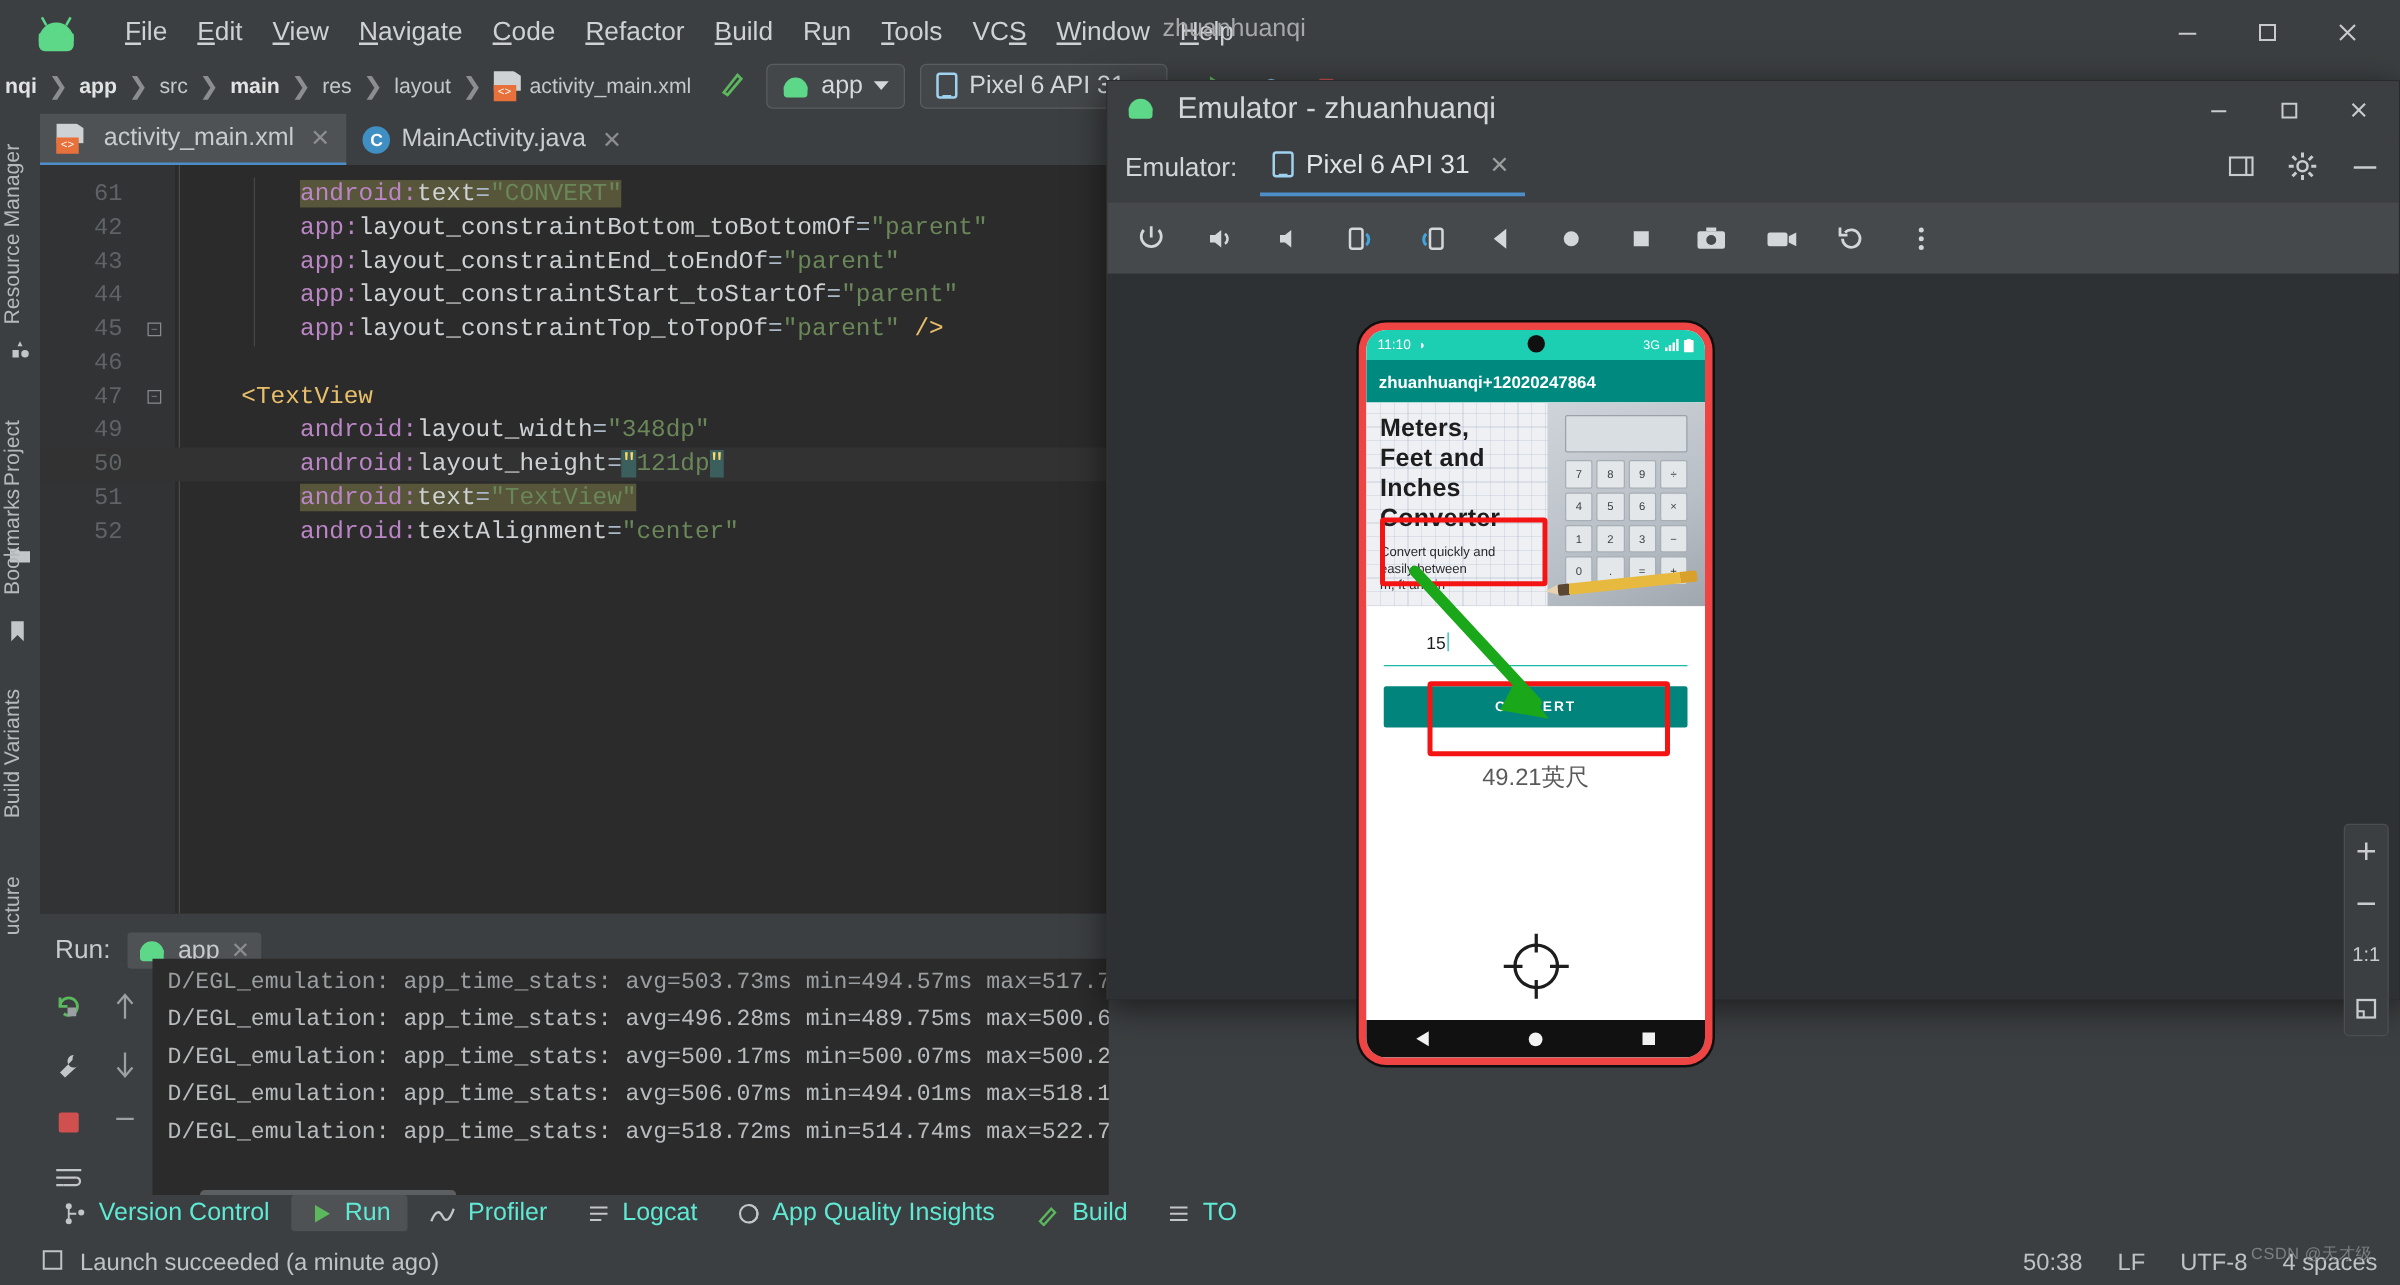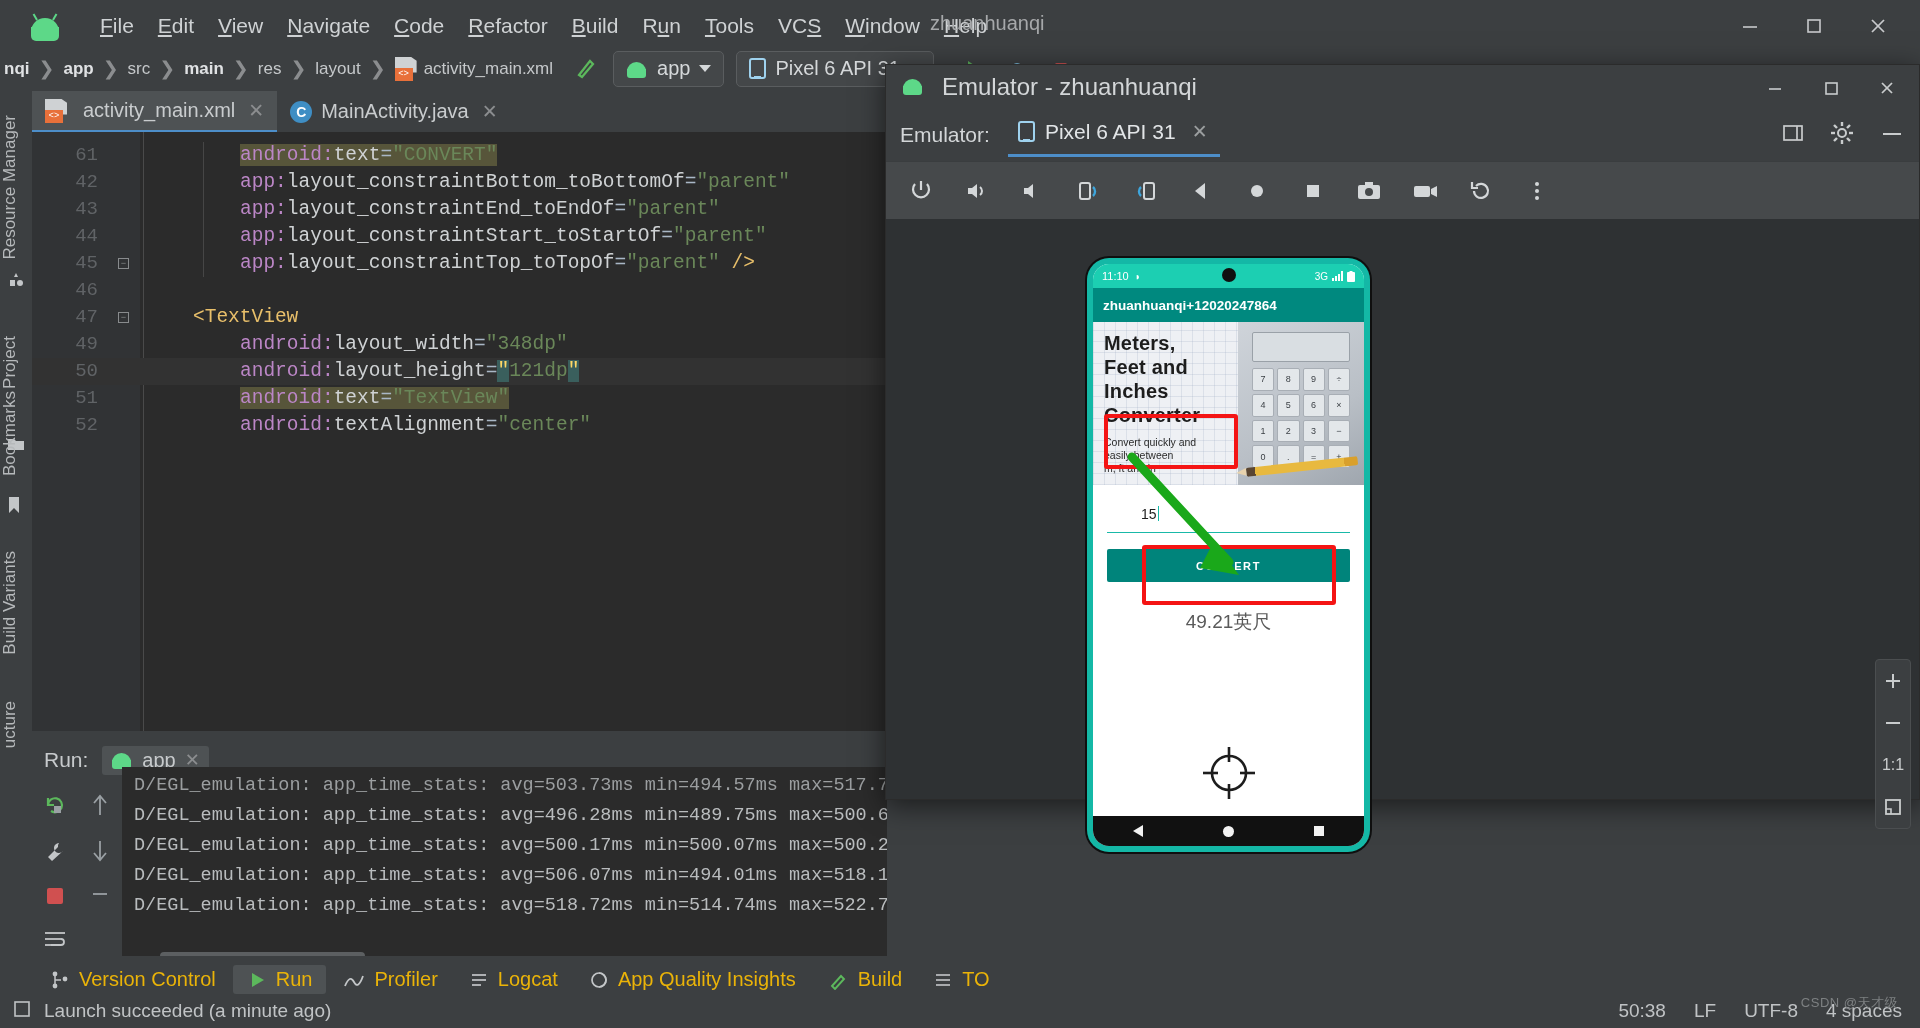--- a/index.html
+++ b/index.html
@@ -215,31 +215,31 @@
   }
   .logline.clip { color: #9b9ea0; }
   .hscroll {
     position: absolute; left: 128px; bottom: 4px; width: 205px; height: 8px;
     background: #5c5f61; border-radius: 4px;
   }
 
   
   .bottombar {
     position: absolute; left: 0; right: 0; bottom: 34px; height: 38px;
-    background: #3c3f41; display: flex; align-items: flex-end; gap: 3px;
-    font-size: 20px; color: #eab308; padding-left: 36px;
+    background: #3c3f41; display: flex; align-items: flex-start; gap: 3px;
+    font-size: 20px; color: #5eead4; padding-left: 36px;
   }
   .bb-item { display: flex; align-items: center; gap: 9px; padding: 3px 14px; }
   .bb-item.active { background: #4e5254; border-radius: 3px; }
 
   
   .statusbar {
     position: absolute; left: 0; right: 0; bottom: 0; height: 34px;
     background: #3c3f41; display: flex; align-items: center;
-    font-size: 19px; color: #c0c3c5; padding-left: 12px; gap: 12px;
+    font-size: 19px; color: #c0c3c5; padding-left: 32px; gap: 12px;
   }
   .status-right {
     position: absolute; right: 18px; display: flex; align-items: center; gap: 28px;
   }
   .watermark {
     position: absolute; right: 22px; bottom: 16px;
     font-size: 13px; color: #7d8082; letter-spacing: .5px;
   }
 
   
@@ -278,21 +278,21 @@
     color: #d4d7d9;
   }
   .emu-body {
     position: absolute; left: 0; right: 0; top: 154px; bottom: 0;
     background: #2e3133;
   }
 
   
   .phone {
     position: absolute; left: 201px; top: 39px; width: 283px; height: 594px;
-    background: #14b8a6; border-radius: 22px; padding: 6px;
+    background: #ef4444; border-radius: 22px; padding: 6px;
     box-shadow: 0 0 0 2px #0f0f0f;
   }
   .screen {
     width: 100%; height: 100%; background: #ffffff; border-radius: 16px;
     overflow: hidden; position: relative;
   }
   .st-bar {
     height: 24px; background: #1ccfb2; display: flex; align-items: center;
     padding: 0 9px; color: #fff; font-size: 11px; position: relative;
   }

